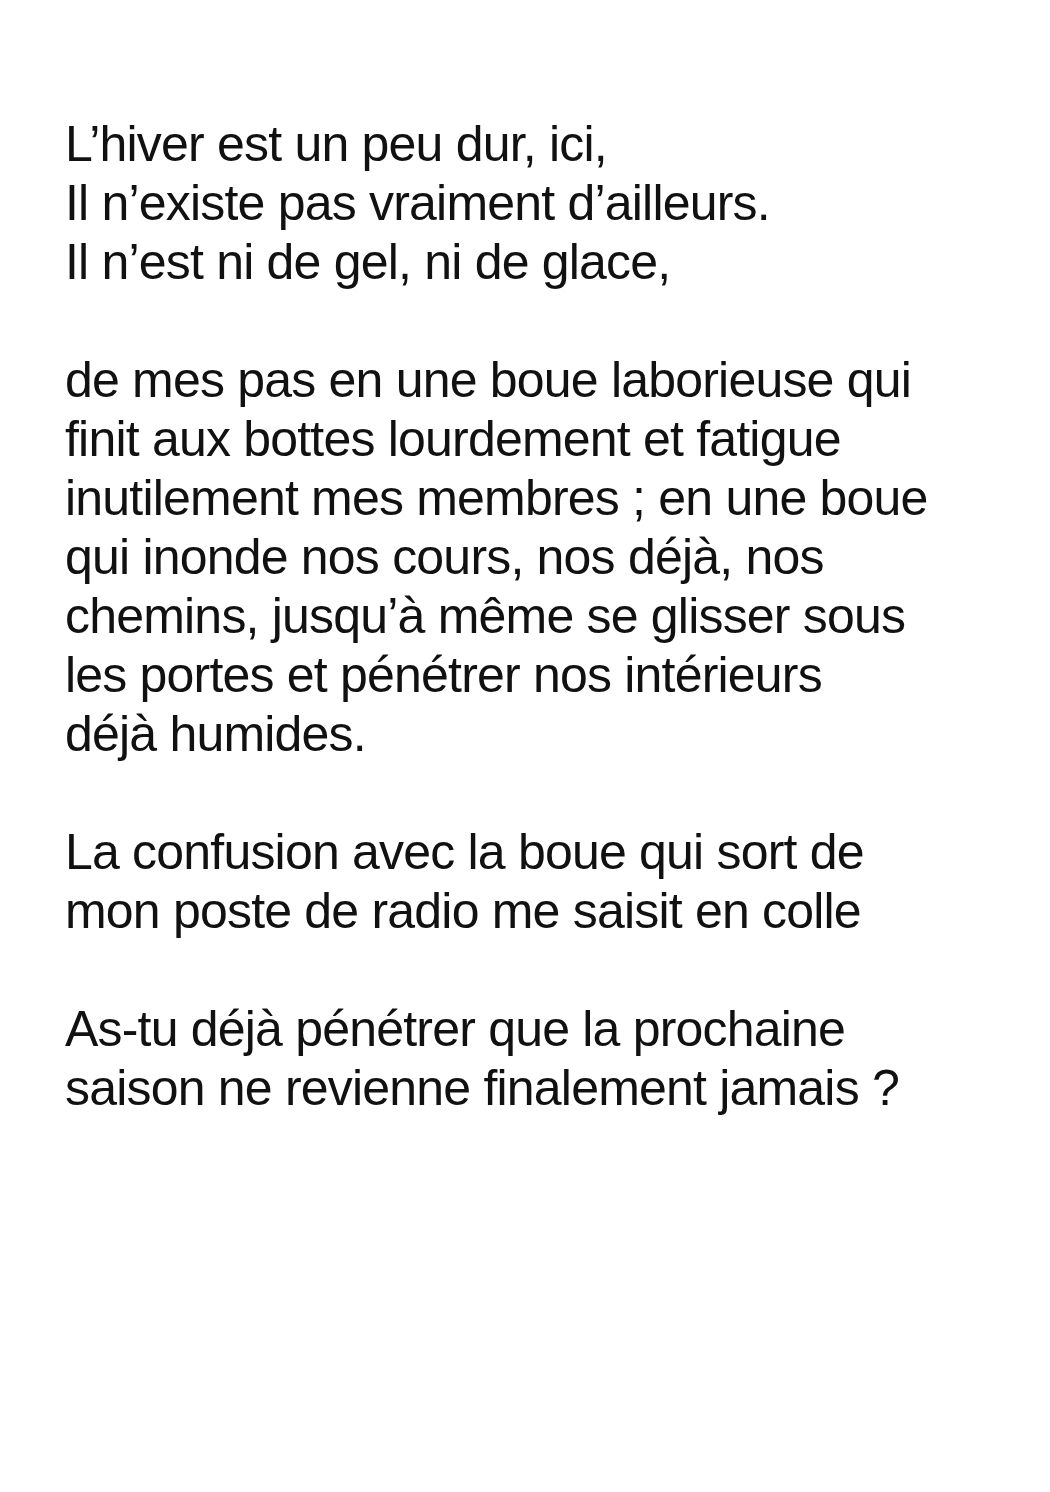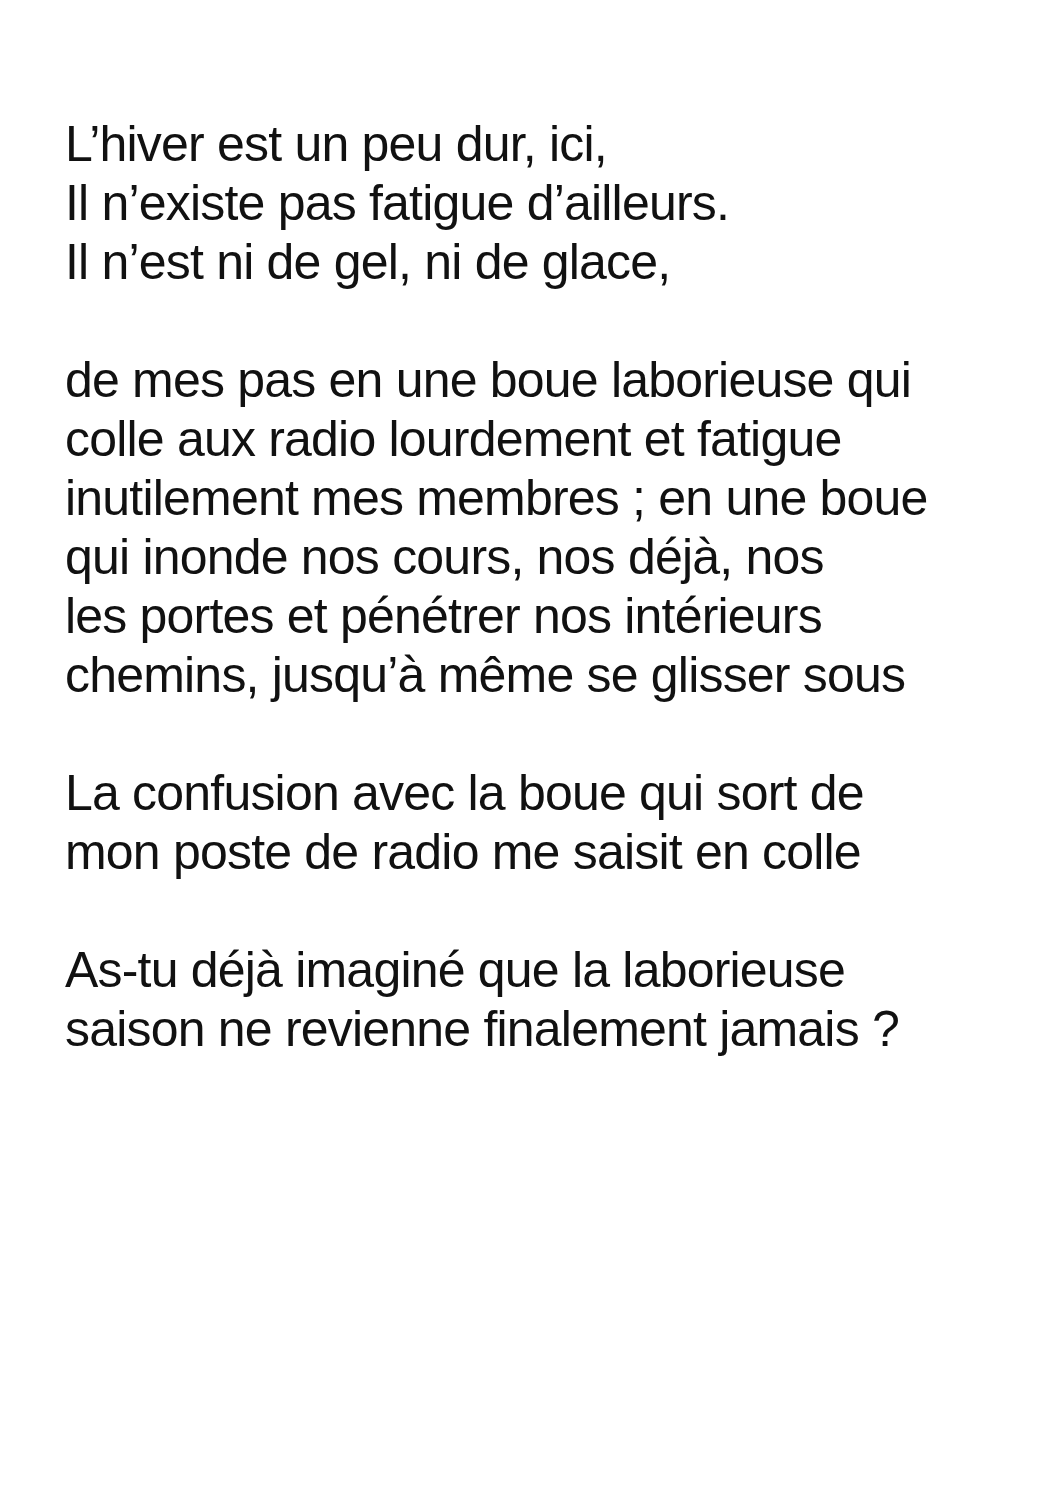--- a/index.html
+++ b/index.html
@@ -39,37 +39,38 @@
   }
 </style>
 </head>
 <body>
 
 <div class="page">
   <div class="text-block">
 
     <p class="paragraph">
       <span class="line">L’hiver est un peu dur, ici,</span>
-      <span class="line">Il n’existe pas fatigue d’ailleurs.</span>
+      <span class="line">Il n’existe pas vraiment d’ailleurs.</span>
       <span class="line">Il n’est ni de gel, ni de glace,</span>
     </p>
 
     <p class="paragraph">
       <span class="line">de mes pas en une boue laborieuse qui</span>
-      <span class="line">colle aux radio lourdement et fatigue</span>
+      <span class="line">finit aux bottes lourdement et fatigue</span>
       <span class="line">inutilement mes membres ; en une boue</span>
       <span class="line">qui inonde nos cours, nos déjà, nos</span>
+      <span class="line">chemins, jusqu’à même se glisser sous</span>
       <span class="line">les portes et pénétrer nos intérieurs</span>
-      <span class="line">chemins, jusqu’à même se glisser sous</span>
+      <span class="line">déjà humides.</span>
     </p>
 
     <p class="paragraph">
       <span class="line">La confusion avec la boue qui sort de</span>
       <span class="line">mon poste de radio me saisit en colle</span>
     </p>
 
     <p class="paragraph">
-      <span class="line">As-tu déjà imaginé que la laborieuse</span>
+      <span class="line">As-tu déjà pénétrer que la prochaine</span>
       <span class="line">saison ne revienne finalement jamais ?</span>
     </p>
 
   </div>
 </div>
 
 </body></html>

